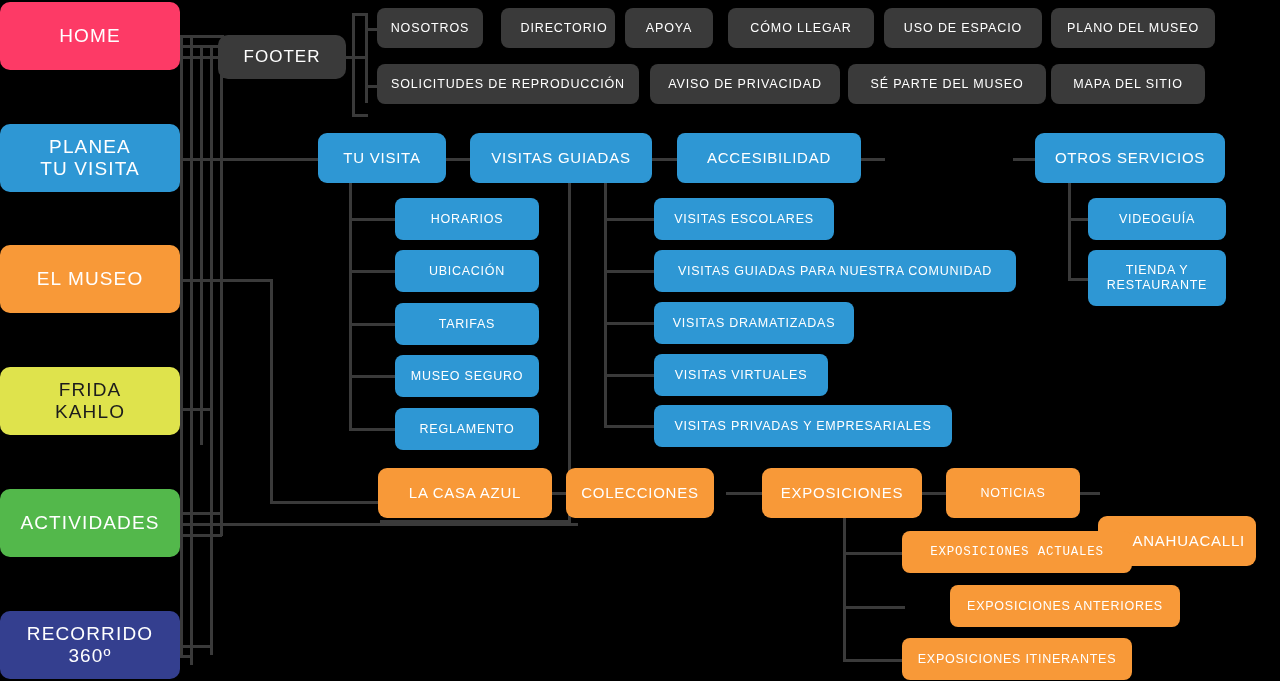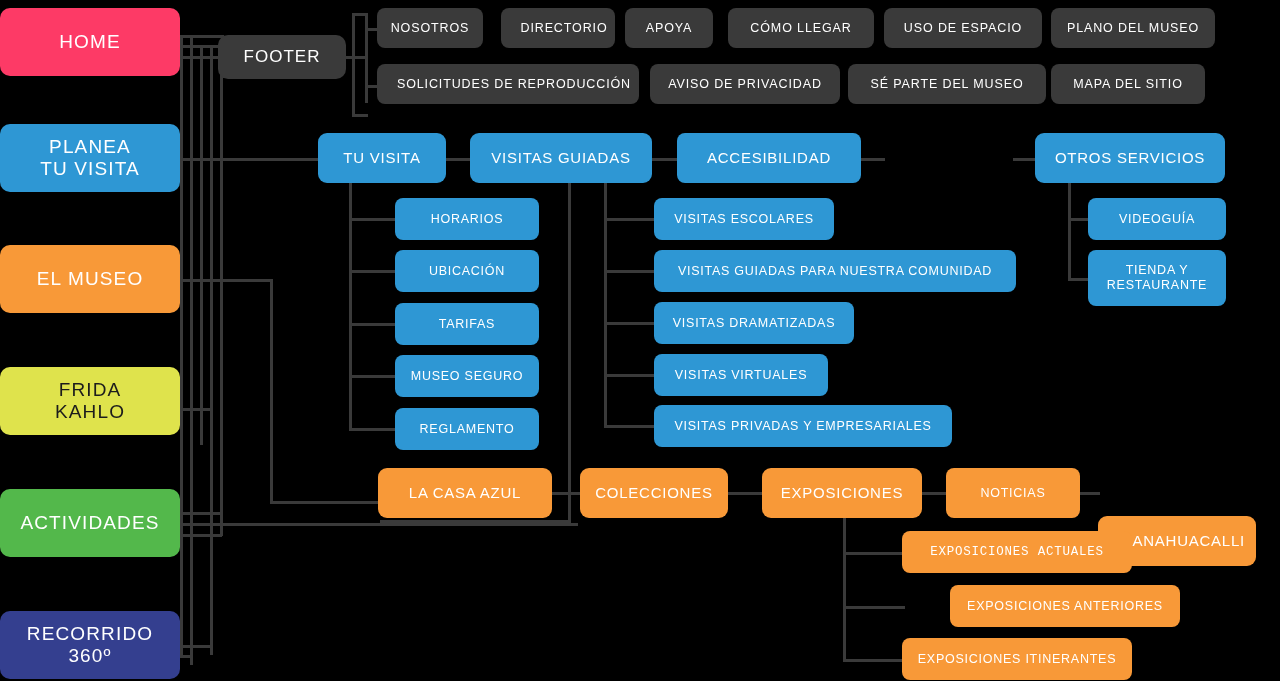--- a/index.html
+++ b/index.html
@@ -161,21 +161,21 @@
 
   <div class="line h" style="left:178px; top:408px; width:34px;"></div>
 
   <div class="line h" style="left:178px; top:512px; width:44px;"></div>
   <div class="line h" style="left:178px; top:534px; width:44px;"></div>
   <div class="line h" style="left:178px; top:523px; width:400px;"></div>
 
   <div class="line h" style="left:178px; top:645px; width:34px;"></div>
   <div class="line h" style="left:178px; top:655px; width:14px;"></div>
 
-  <div class="node primary c-pink" style="top:8px; height:68px;">
+  <div class="node primary c-pink" style="top:2px; height:68px;">
     <span class="multiline">HOME</span>
   </div>
 
   <div class="node primary c-blue" style="top:124px; height:68px;">
     <span class="multiline">PLANEA
 TU VISITA</span>
   </div>
 
   <div class="node primary c-orange" style="top:245px; height:68px;">
     <span class="multiline">EL MUSEO</span>
@@ -211,21 +211,21 @@
   <div class="node footer-item c-gray" style="left:728px; top:8px; width:146px; height:40px;">
     <span>CÓMO LLEGAR</span>
   </div>
   <div class="node footer-item c-gray" style="left:884px; top:8px; width:158px; height:40px;">
     <span>USO DE ESPACIO</span>
   </div>
   <div class="node footer-item c-gray" style="left:1051px; top:8px; width:164px; height:40px;">
     <span>PLANO DEL MUSEO</span>
   </div>
 
-  <div class="node footer-item c-gray" style="left:377px; top:64px; width:262px; height:40px;justify-content:flex-end;">
+  <div class="node footer-item c-gray" style="left:377px; top:64px; width:262px; height:40px;">
     <span>SOLICITUDES DE REPRODUCCIÓN</span>
   </div>
   <div class="node footer-item c-gray" style="left:650px; top:64px; width:190px; height:40px;">
     <span>AVISO DE PRIVACIDAD</span>
   </div>
   <div class="node footer-item c-gray" style="left:848px; top:64px; width:198px; height:40px;">
     <span>SÉ PARTE DEL MUSEO</span>
   </div>
   <div class="node footer-item c-gray" style="left:1051px; top:64px; width:154px; height:40px;">
     <span>MAPA DEL SITIO</span>
@@ -280,21 +280,21 @@
     <span>VIDEOGUÍA</span>
   </div>
   <div class="node sub c-blue" style="left:1088px; top:250px; width:138px; height:56px;">
     <span class="multiline">TIENDA Y
 RESTAURANTE</span>
   </div>
 
   <div class="node orange-main c-orange" style="left:378px; top:468px; width:174px; height:50px;">
     <span>LA CASA AZUL</span>
   </div>
-  <div class="node orange-main c-orange" style="left:580px; top:468px; width:148px; height:50px;">
+  <div class="node orange-main c-orange" style="left:566px; top:468px; width:148px; height:50px;">
     <span>COLECCIONES</span>
   </div>
   <div class="node orange-main c-orange" style="left:762px; top:468px; width:160px; height:50px;">
     <span>EXPOSICIONES</span>
   </div>
   <div class="node orange-sub c-orange" style="left:946px; top:468px; width:134px; height:50px;">
     <span>NOTICIAS</span>
   </div>
   <div class="node orange-main c-orange" style="left:1098px; top:468px; width:158px; height:50px;margin-top:48px;">
     <span>EL ANAHUACALLI</span>

